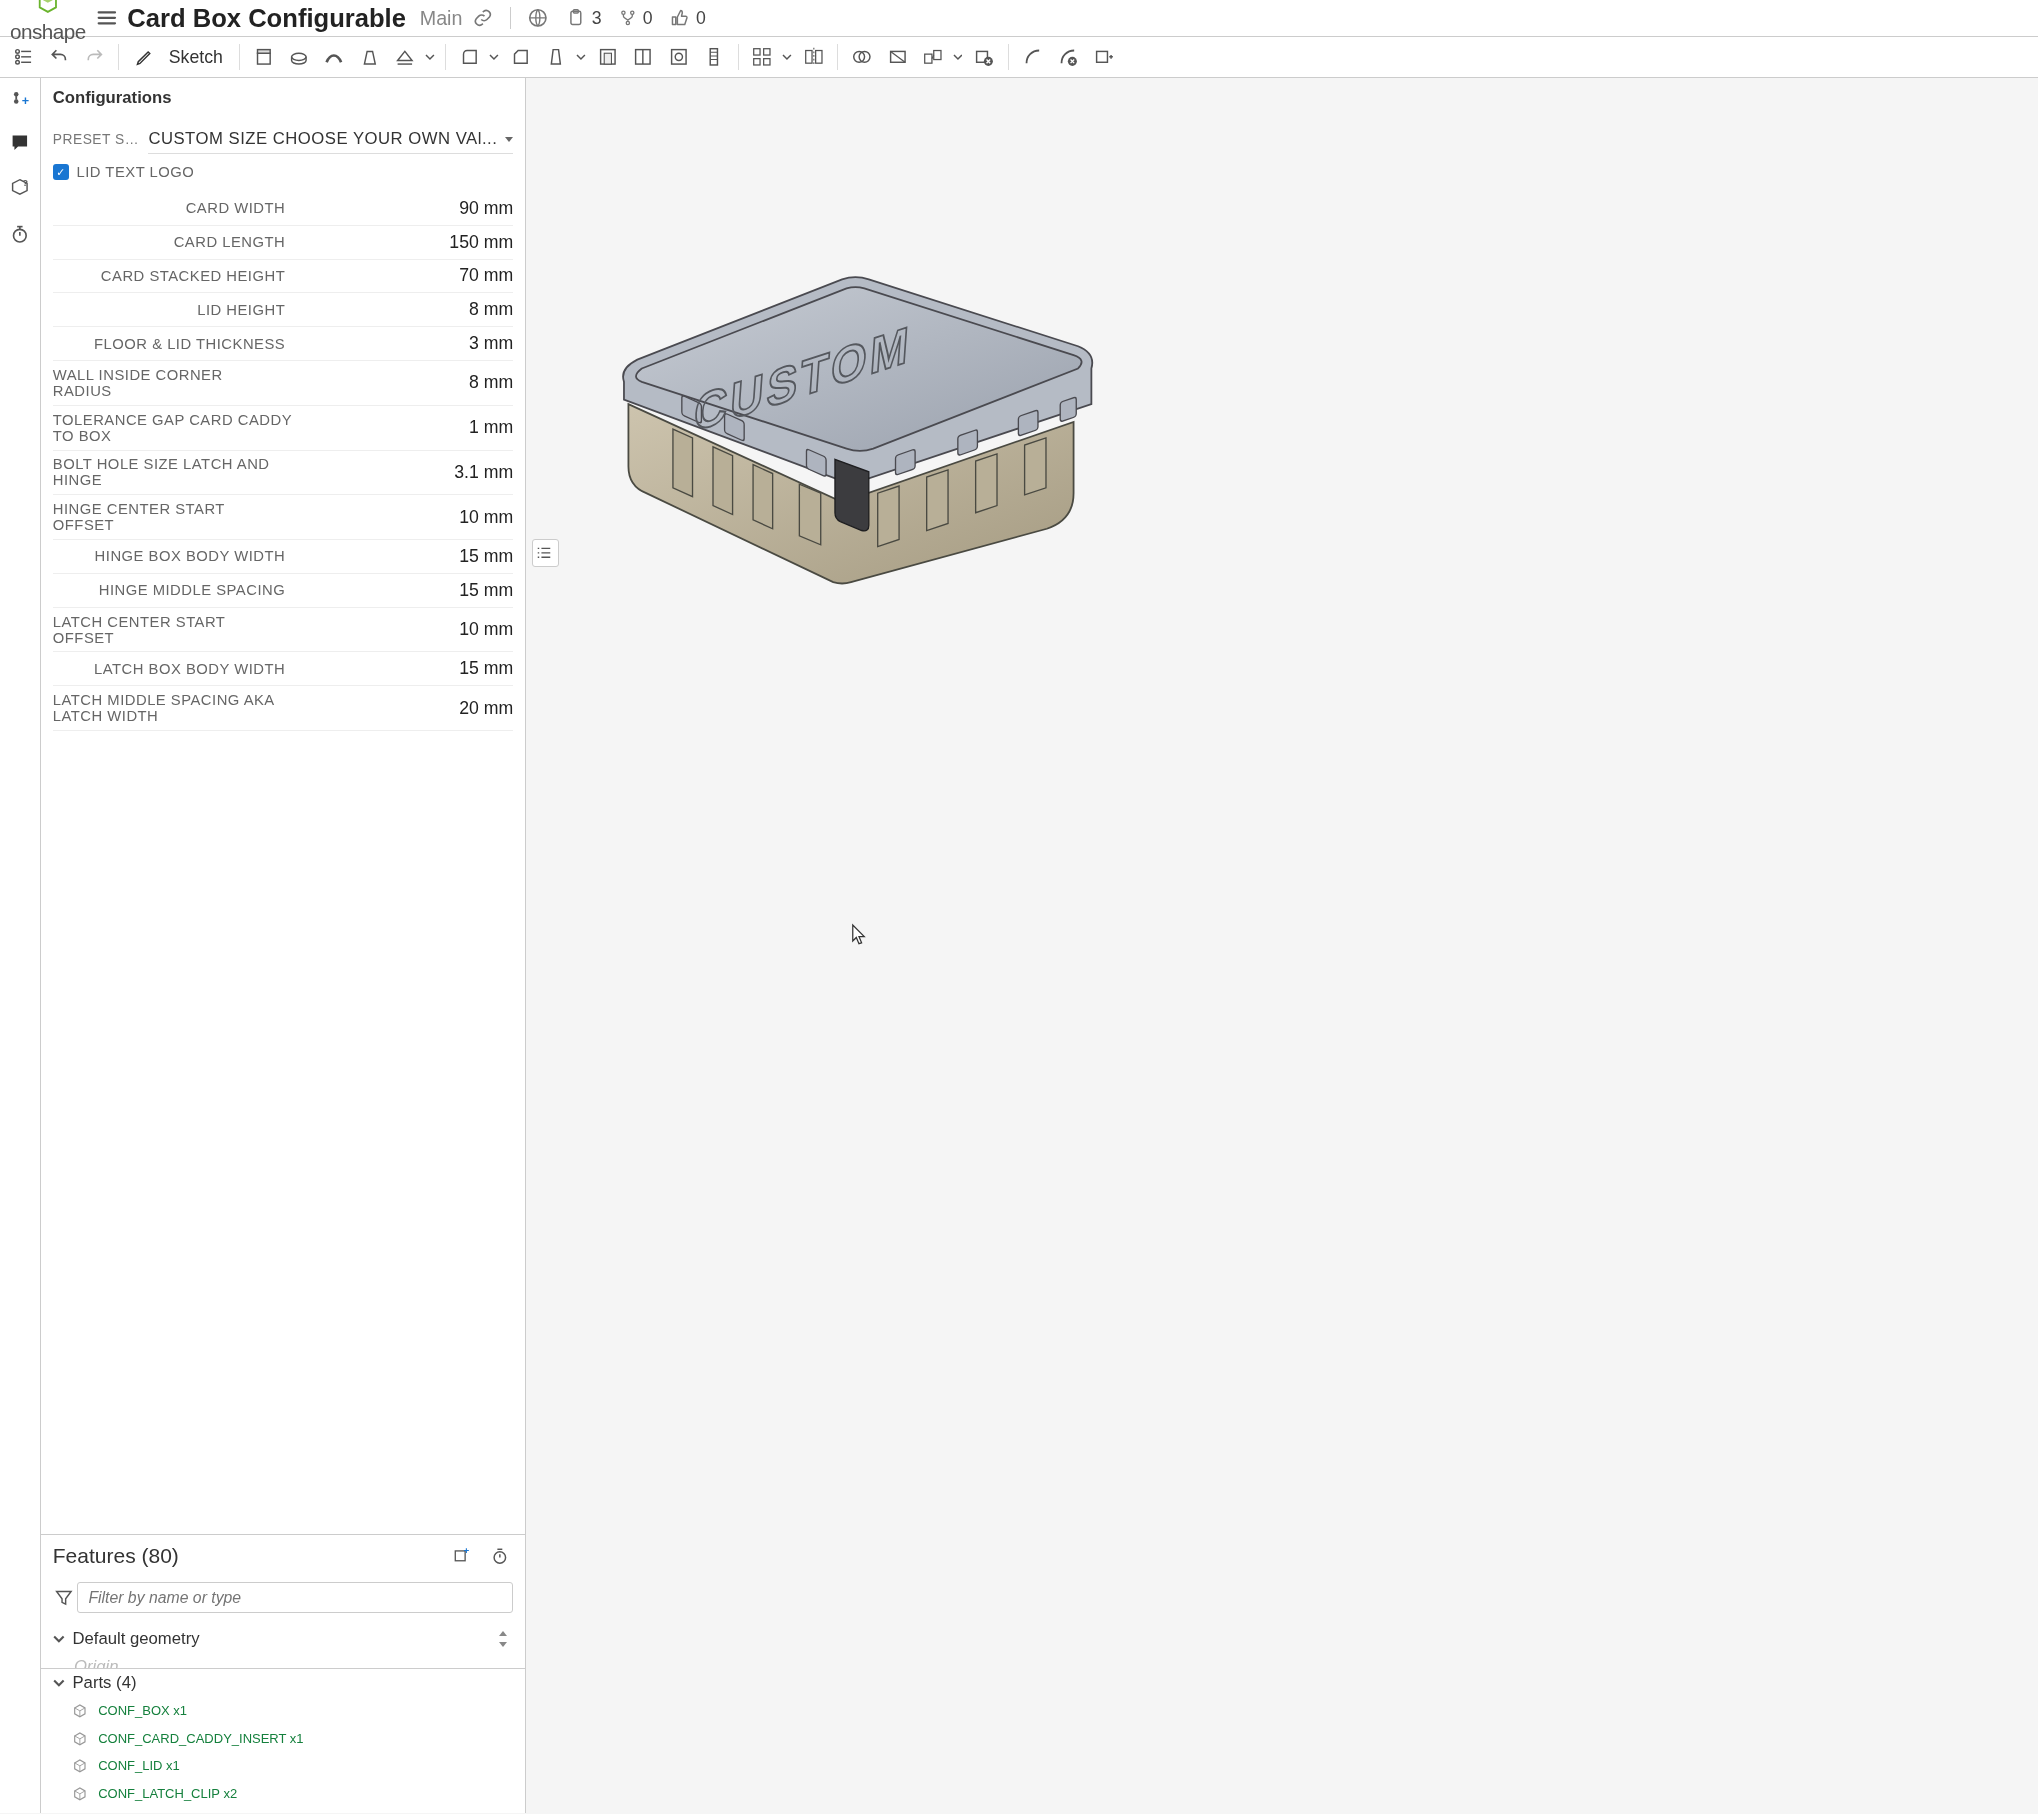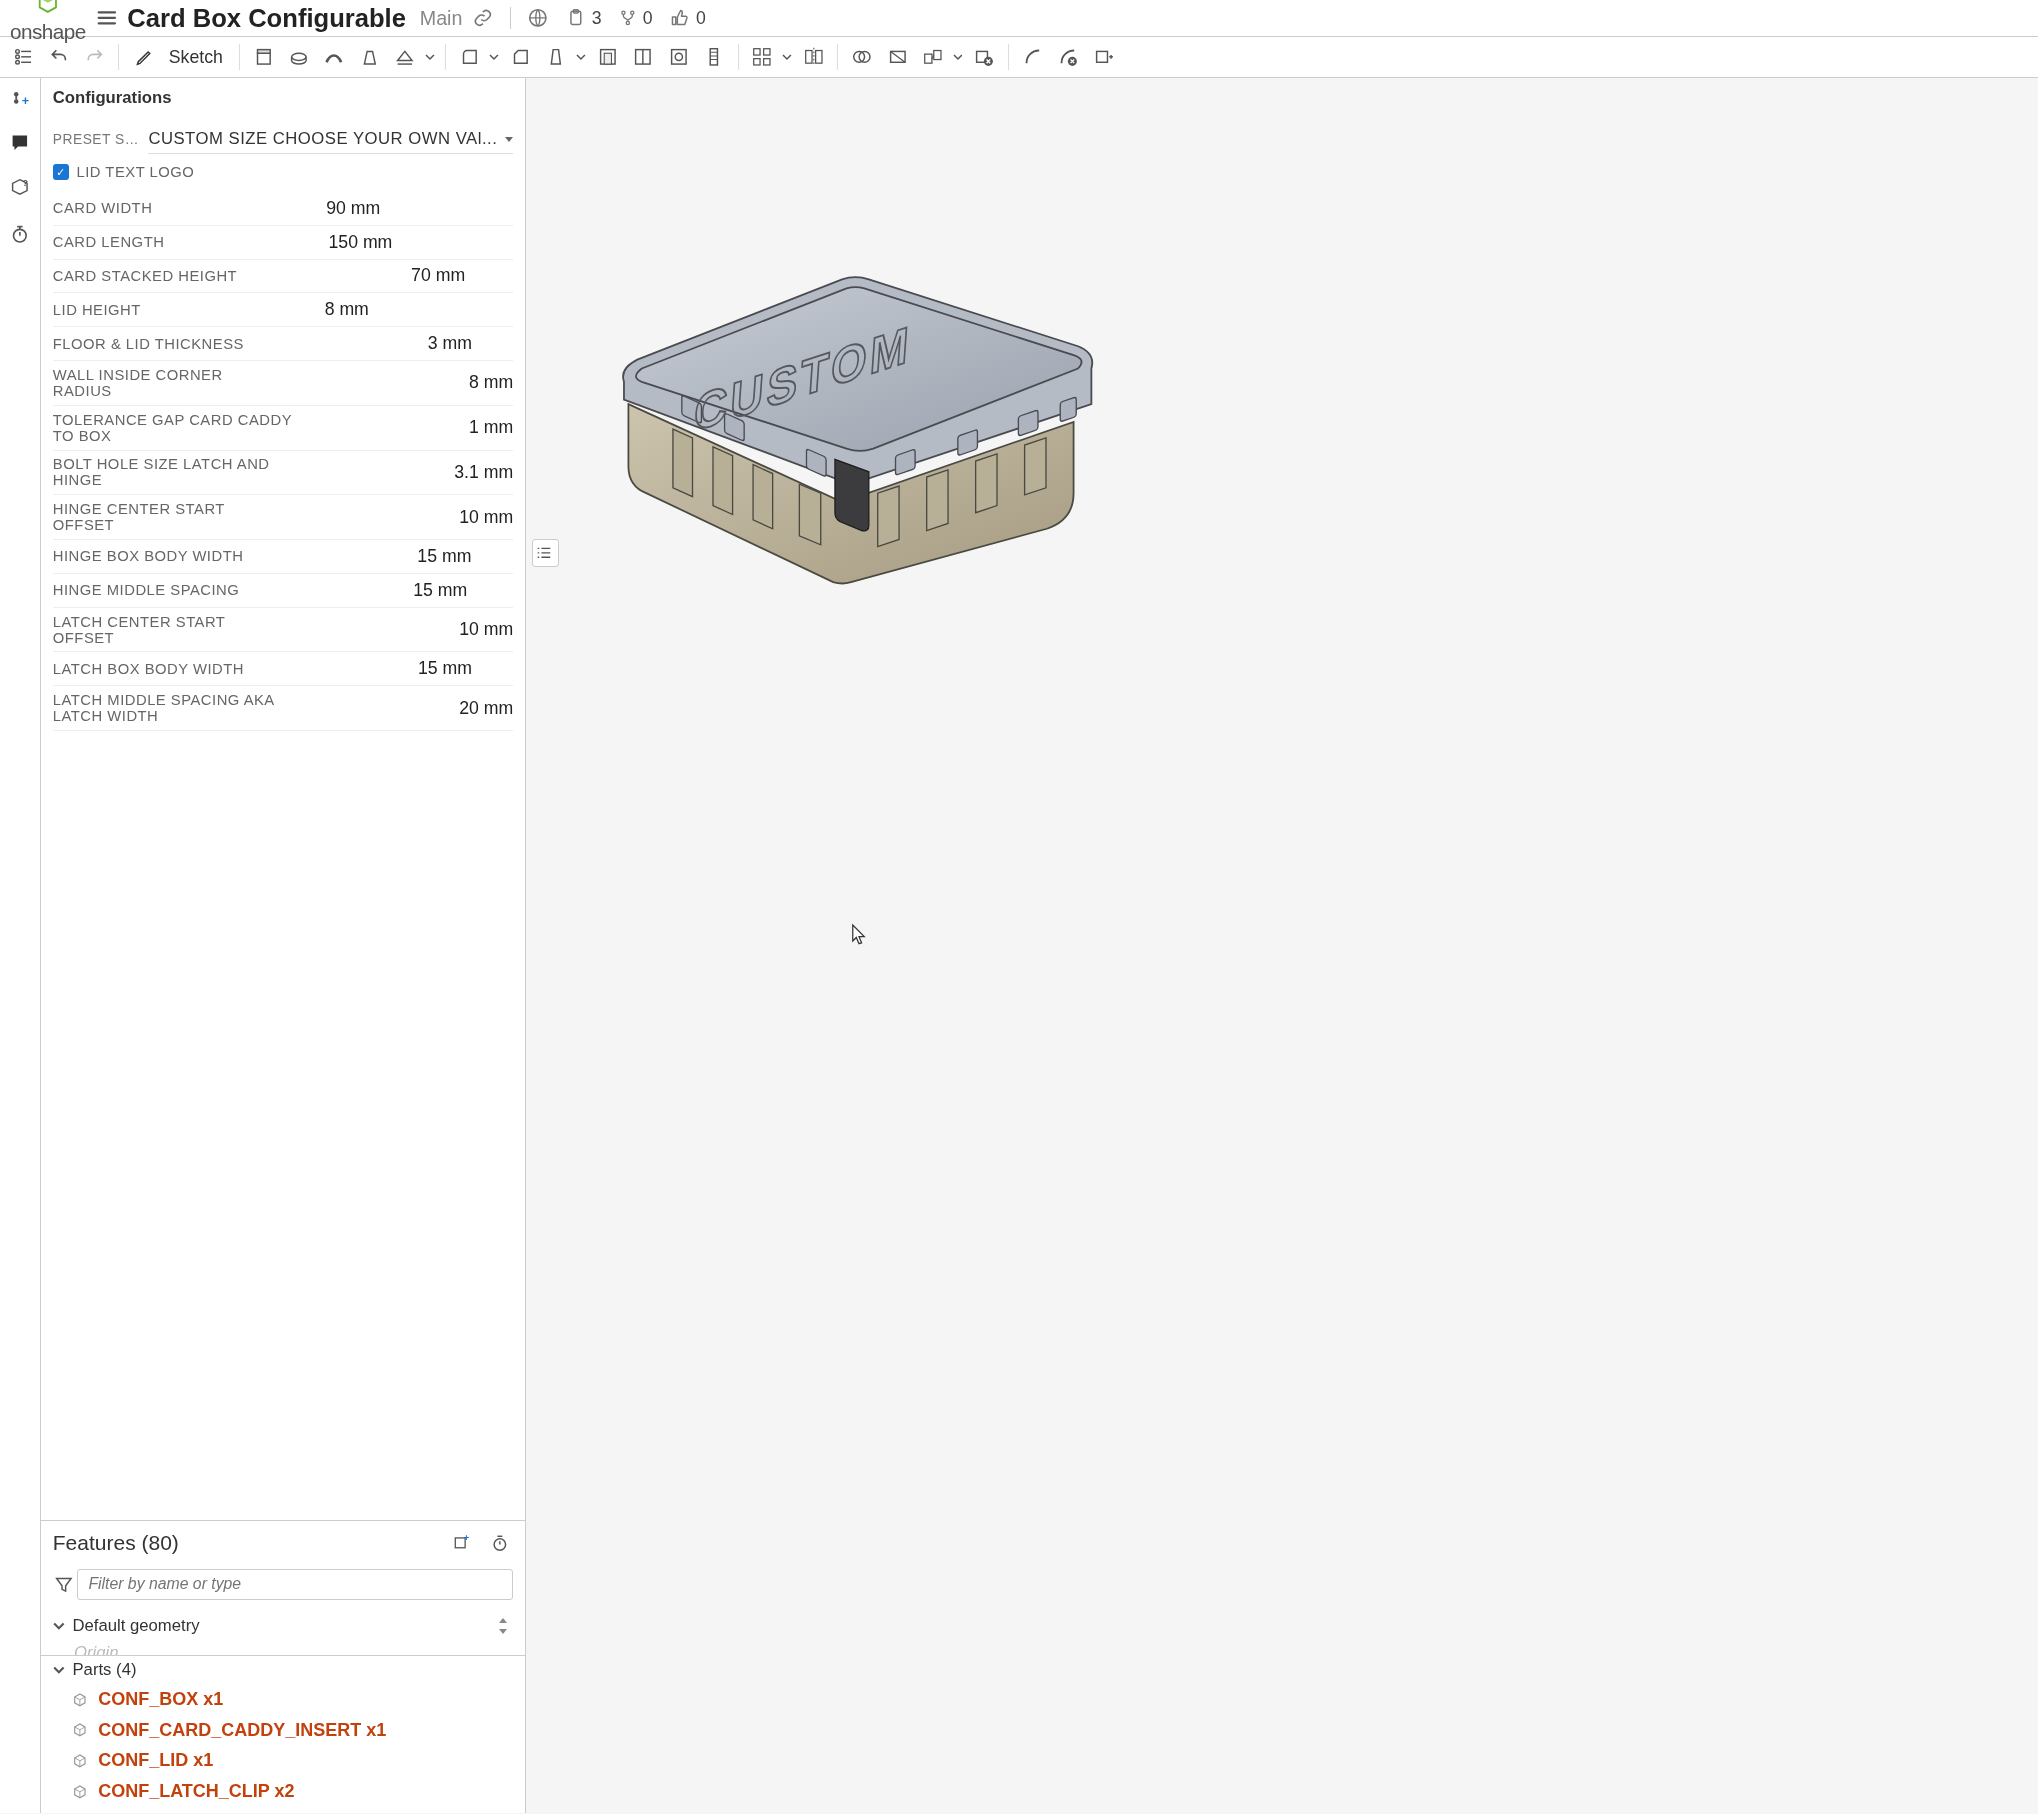--- a/index.html
+++ b/index.html
@@ -73,21 +73,21 @@
   .preset-label { font-size: 13.8px; color: var(--muted); letter-spacing: 0.5px; white-space: nowrap; overflow: hidden; text-overflow: ellipsis; max-width: 146px; }
   .preset-select { flex: 1; display: flex; align-items: center; justify-content: space-between; border-bottom: 1px solid #ddd; padding: 3.9px 0; cursor: pointer; }
   .preset-value { font-size: 16.7px; color: #333; letter-spacing: 0.5px; white-space: nowrap; overflow: hidden; text-overflow: ellipsis; }
   .caret-down { width: 0; height: 0; border-left: 4.9px solid transparent; border-right: 4.9px solid transparent; border-top: 5.9px solid #666; margin-left: 7.9px; flex-shrink: 0; }
 
   .check-row { display: flex; align-items: center; gap: 7.9px; margin: 3.9px 0 11.8px; }
   .check-box { width: 15.8px; height: 15.8px; border-radius: 3px; background: var(--accent); display: flex; align-items: center; justify-content: center; }
   .check-mark { color: #fff; font-size: 10.8px; line-height: 1; }
   .check-label { font-size: 14.8px; color: #666; letter-spacing: 0.5px; }
 
-  .param-row { display: flex; align-items: center; justify-content: flex-start; border-bottom: 1px solid #eee; padding: 5.9px 0; }
+  .param-row { display: flex; align-items: center; justify-content: flex-end; border-bottom: 1px solid #eee; padding: 5.9px 0; }
   .param-label { font-size: 14.8px; color: #666; letter-spacing: 0.5px; }
   .param-value { font-size: 17.7px; color: #222; text-align: right; min-width: 99px; border: none; background: transparent; }
 
   .flex-spacer-grow { flex: 1; }
 
   .features-header {
     display: flex; align-items: center; justify-content: space-between;
     border-top: 1px solid var(--border);
     padding: 7.9px 11.8px;
   }
@@ -107,21 +107,21 @@
   .tree-sub { padding-left: 33px; color: #bbb; }
   .tree-sub .tree-label { color: #bbb; font-style: italic; }
   .scroll-stub { margin-left: auto; width: 13.8px; height: 27.6px; display: flex; flex-direction: column; justify-content: center; gap: 5.9px; }
   .scroll-stub .arr { width: 0; height: 0; border-left: 4.9px solid transparent; border-right: 4.9px solid transparent; }
   .scroll-stub .up { border-bottom: 5.9px solid #888; }
   .scroll-stub .down { border-top: 5.9px solid #888; }
 
   .parts-section { border-top: 1px solid var(--border); padding-bottom: 5.9px; }
   .part-row { display: flex; align-items: center; gap: 9.9px; padding: 4.9px 11.8px 4.9px 29.6px; cursor: pointer; }
   .part-icon { width: 17.7px; height: 17.7px; color: var(--icon-gray); }
-  .part-label { font-size: 18px; color: #c2410c; font-weight: bold; }
+  .part-label { font-size: 13px; color: #15803d; }
 
   
   .viewport { flex: 1; position: relative; background: var(--viewport-bg); overflow: hidden; }
   .float-btn {
     position: absolute; width: 27.6px; height: 27.6px; background: #fff;
     border: 1px solid var(--border); border-radius: 3px; display: flex;
     align-items: center; justify-content: center; cursor: pointer;
   }
   .cursor-ptr { position: absolute; width: 17.7px; height: 23.6px; }
 

